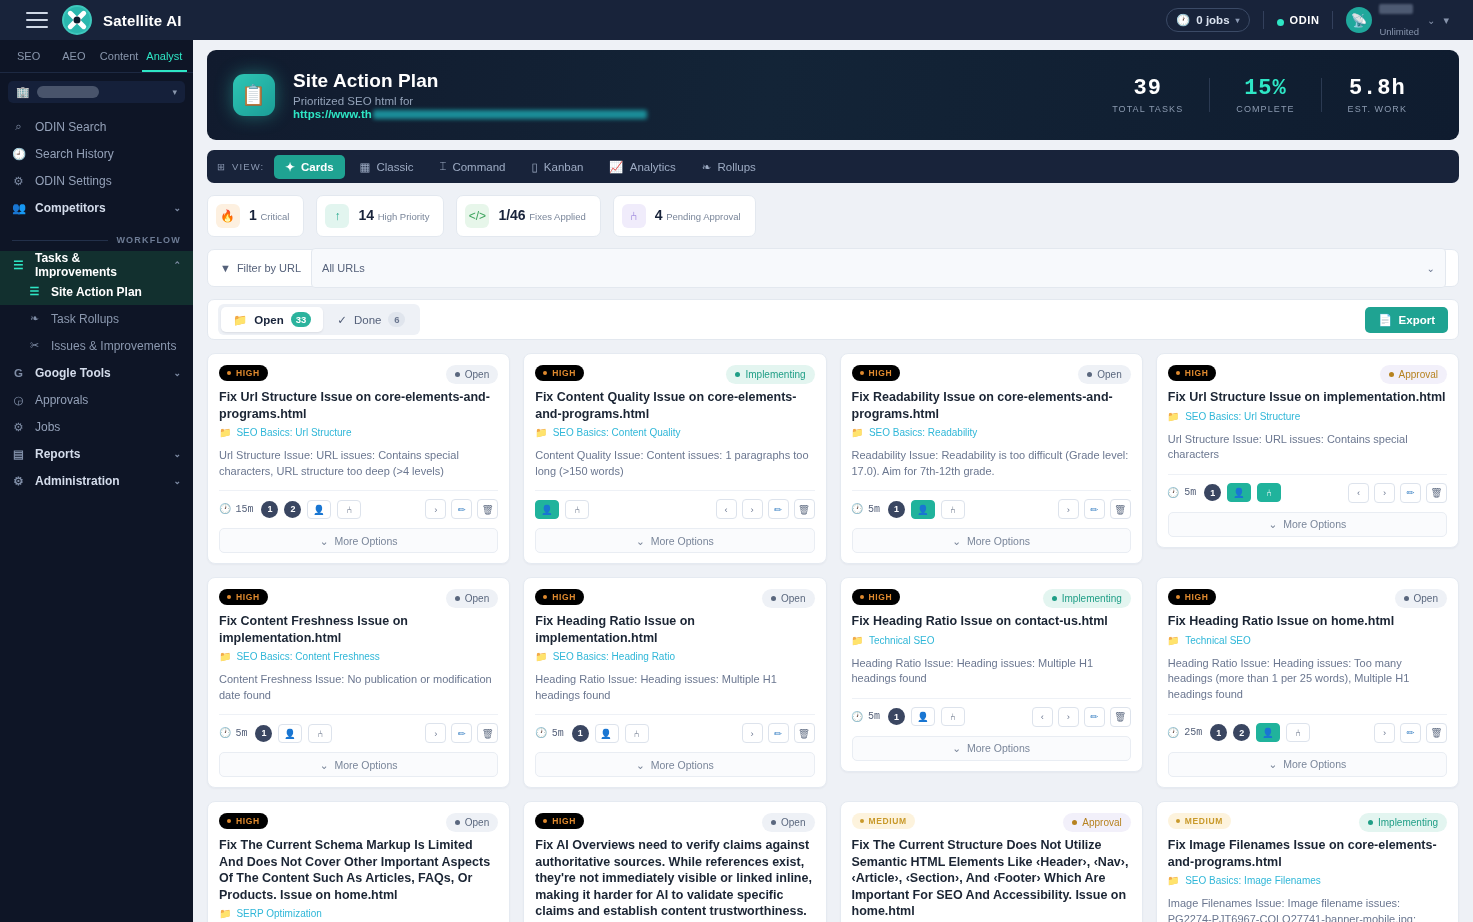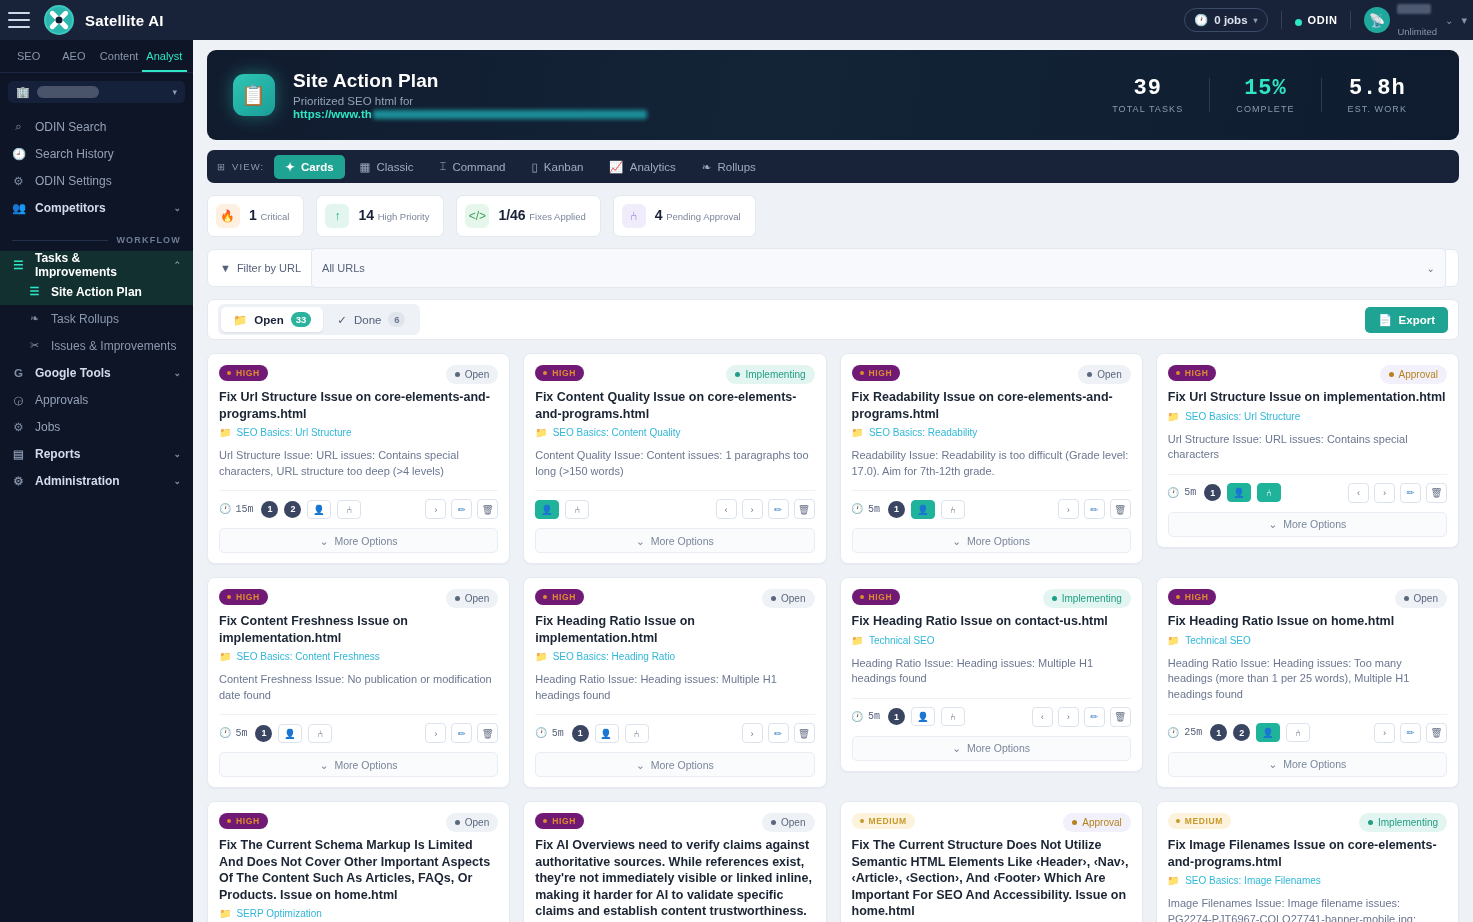--- a/index.html
+++ b/index.html
@@ -8,21 +8,21 @@
     font-family: "Liberation Sans", sans-serif;
     background: #eef1f6;
     color: #1f2a37;
     font-size: 13px;
   }
   .app { display: flex; flex-direction: column; width: 1473px; height: 922px; }
 
   
   .topbar {
     height: 40px; background: #18233a; display: flex; align-items: center;
-    padding: 0 2px; flex: 0 0 40px; position: relative; z-index: 20;
+    padding: 0 20px; flex: 0 0 40px; position: relative; z-index: 20;
   }
   .hamburger { width: 22px; height: 16px; display: flex; flex-direction: column;
     justify-content: space-between; margin-left: 6px; margin-right: 14px; cursor: pointer; }
   .hamburger i { display: block; height: 2px; background: #cfd8e6; border-radius: 2px; }
   .brand-logo {
     width: 30px; height: 30px; border-radius: 50%;
     background: radial-gradient(circle at 50% 50%, #0f1b2e 0 22%, #2bb7ae 23% 100%);
     border: 2px solid #3ec8bd; position: relative; flex: 0 0 30px;
   }
   .brand-logo::before, .brand-logo::after {
@@ -155,21 +155,21 @@
 
   
   .grid { display: grid; grid-template-columns: repeat(4, 1fr); gap: 13px;
     margin-top: 13px; padding-bottom: 20px; align-items: start; }
   .card { background: #ffffff; border: 1px solid #e5eaf1; border-radius: 8px;
     padding: 11px 11px 10px; display: flex; flex-direction: column;
     box-shadow: 0 1px 2px rgba(16,24,40,.04); }
   .card-top { display: flex; align-items: flex-start; gap: 8px; }
   .prio { display: inline-flex; align-items: center; gap: 5px; border-radius: 9px;
     padding: 3px 8px; font-size: 8.5px; font-weight: bold; letter-spacing: .6px; }
-  .prio.high   { background: #701a75; color: #e08a2e; }
+  .prio.high   { background: #000000; color: #e08a2e; }
   .prio.medium { background: #fdf3dd; color: #c99a2b; }
   .prio .d { width: 4px; height: 4px; border-radius: 50%; background: currentColor; }
   .status { margin-left: auto; display: inline-flex; align-items: center; gap: 5px;
     border-radius: 10px; padding: 4px 9px; font-size: 10px; white-space: nowrap; }
   .status .d { width: 5px; height: 5px; border-radius: 50%; background: currentColor; }
   .status.open { background: #eef1f6; color: #5a677e; }
   .status.implementing { background: #e3f5f0; color: #1f9e86; }
   .status.approval { background: #f2f0fa; color: #b6821f; }
   .card-title { font-size: 12.5px; font-weight: bold; color: #1b2534;
     line-height: 1.32; margin-top: 5px; }

